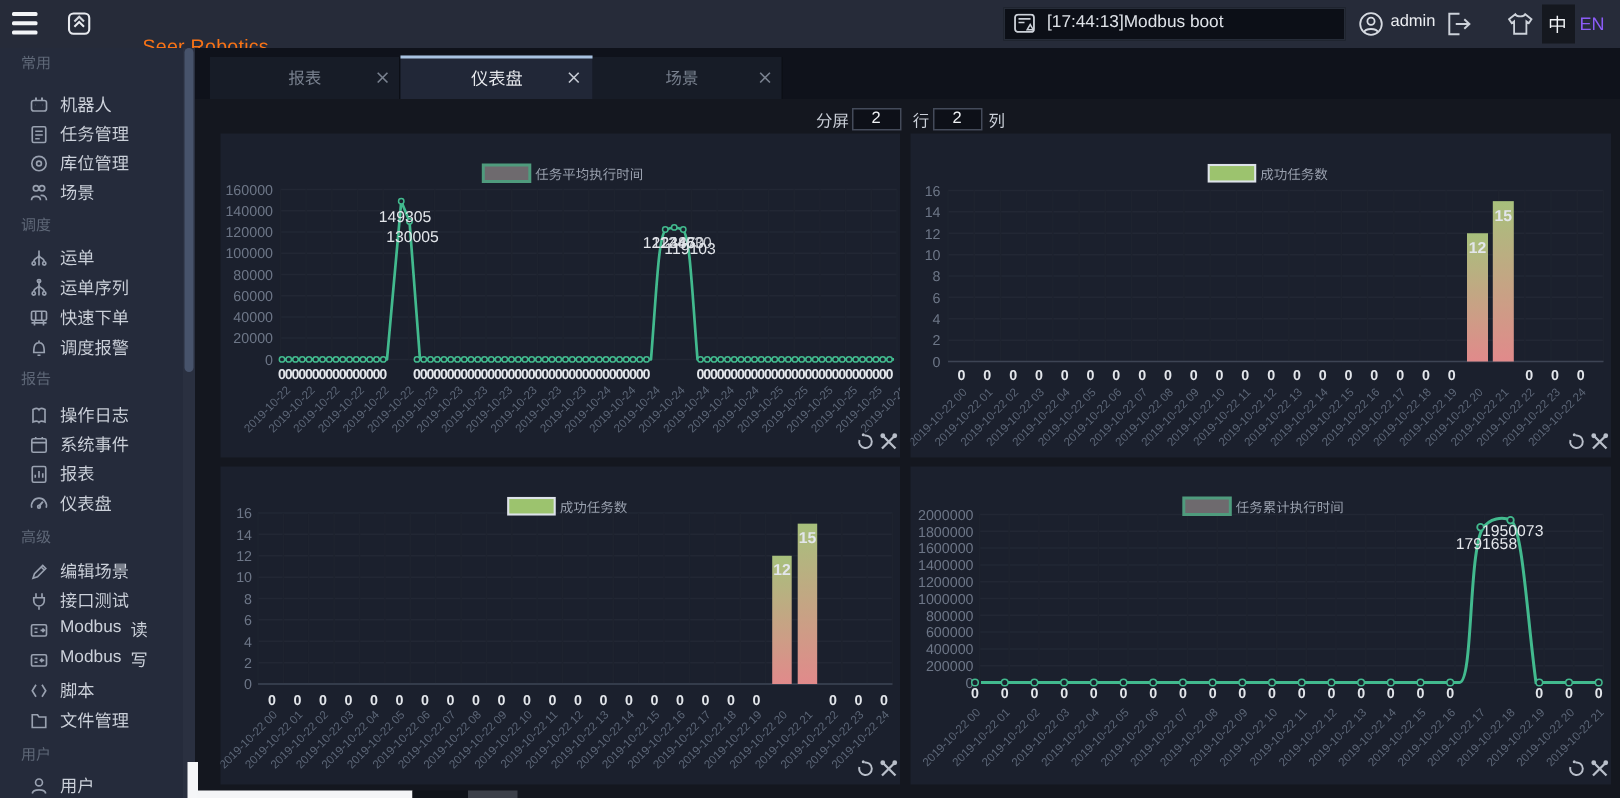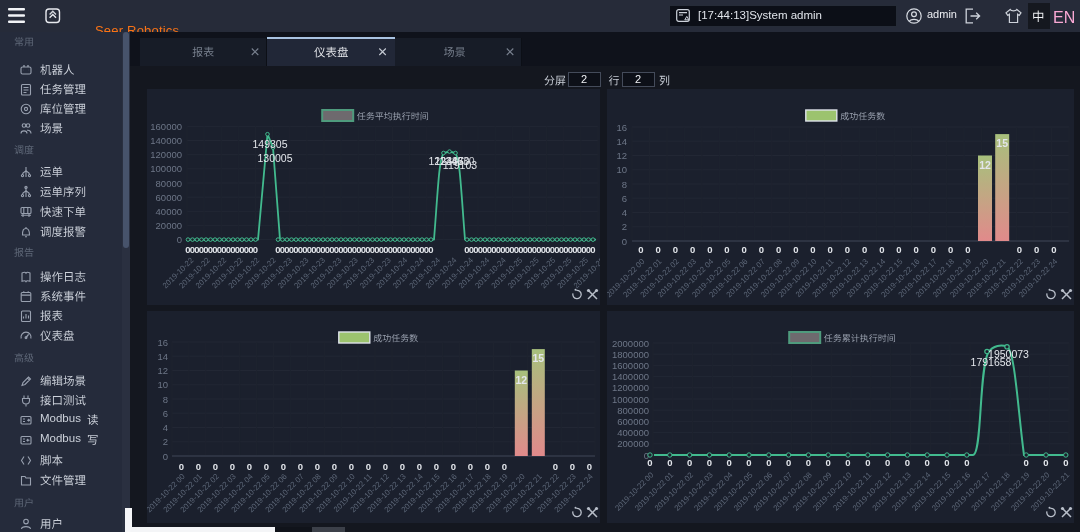--- a/index.html
+++ b/index.html
@@ -14,36 +14,36 @@
       <path d="M4.6 9.8 L7.8 6.6 L11 9.8" fill="none" stroke="#e8eaef" stroke-width="1.4"></path>
       <path d="M4.6 6.4 L7.8 3.2 L11 6.4" fill="none" stroke="#e8eaef" stroke-width="1.4" opacity="0.9"></path>
     </svg>
     <div class="abs" style="left:95px;top:23px;font-size:13px;color:#f97316;letter-spacing:0.2px">Seer Robotics</div>
     <div class="abs" style="left:669px;top:5px;width:228px;height:22px;background:#0c0f17;border:1px solid #262c38"></div>
     <svg class="abs" style="left:676px;top:9px" width="15" height="14">
       <rect x="0.7" y="0.7" width="12.6" height="11.6" rx="2" fill="none" stroke="#cdd2da" stroke-width="1.2"></rect>
       <path d="M3 3.6 h8 M3 6 h4" stroke="#cdd2da" stroke-width="1.1"></path>
       <path d="M8.8 10.8 L10.8 7.4 L12.8 10.8 z" fill="none" stroke="#cdd2da" stroke-width="1"></path>
     </svg>
-    <div class="abs" style="left:698px;top:9px;font-size:11.5px;color:#dfe3e9">[17:44:13]System admin</div>
+    <div class="abs" style="left:698px;top:9px;font-size:11.5px;color:#dfe3e9">[17:44:13]Modbus boot</div>
     <svg class="abs" style="left:906px;top:8px" width="17" height="17">
       <circle cx="8" cy="8" r="7.2" fill="none" stroke="#d6dae1" stroke-width="1.2"></circle>
       <circle cx="8" cy="6.2" r="2.4" fill="none" stroke="#d6dae1" stroke-width="1.2"></circle>
       <path d="M3.4 13.5 C4.2 10.6 11.8 10.6 12.6 13.5" fill="none" stroke="#d6dae1" stroke-width="1.2"></path>
     </svg>
     <div class="abs" style="left:927px;top:8px;font-size:11px;color:#eceef2">admin</div>
     <svg class="abs" style="left:964px;top:8px" width="18" height="16">
       <path d="M9 1.2 H2.2 V14.8 H9" fill="none" stroke="#cdd2da" stroke-width="1.3"></path>
       <path d="M6.5 8 H15 M12.2 4.8 L15.6 8 L12.2 11.2" fill="none" stroke="#cdd2da" stroke-width="1.3"></path>
     </svg>
     <svg class="abs" style="left:1005px;top:8px" width="17" height="16">
       <path d="M5.2 1.5 L1 4.8 L2.8 7.4 L4.4 6.2 V14.5 H12.6 V6.2 L14.2 7.4 L16 4.8 L11.8 1.5 C10.8 3.4 6.2 3.4 5.2 1.5 Z" fill="none" stroke="#cdd2da" stroke-width="1.2"></path>
     </svg>
     <div class="abs" style="left:1028px;top:3px;width:22px;height:26px;background:#15181f"></div>
-    <div class="abs" style="left:1053px;top:9px;font-size:16px;color:#f9a8d4">EN</div>
+    <div class="abs" style="left:1053px;top:9px;font-size:12px;color:#8b5cf6">EN</div>
     <div class="abs" style="left:0;top:32px;width:122px;height:500px;background:#252b3b"></div>
     <div class="abs" style="left:122px;top:32px;width:8px;height:500px;background:#2a3040"></div>
     <div class="abs" style="left:123px;top:32px;width:6px;height:216px;background:#47536b;border-radius:3px"></div>
     <div class="abs" style="left:125px;top:508px;width:7px;height:24px;background:#f5f6f8"></div>
     <div class="abs" style="left:40px;top:412px;font-size:11.5px;color:#ccd1da">Modbus</div>
     <div class="abs" style="left:40px;top:432px;font-size:11.5px;color:#ccd1da">Modbus</div>
     <svg class="abs" style="left:0;top:0" width="122" height="532">
       <g transform="translate(20,64)" stroke="#99a1b0" fill="none" stroke-width="1.1">
         <rect x="1" y="3" width="10" height="7" rx="1.5"></rect>
         <path d="M4 3 V1 M8 3 V1 M3.5 6 h0.1 M8.5 6 h0.1" stroke-width="1.3"></path>

